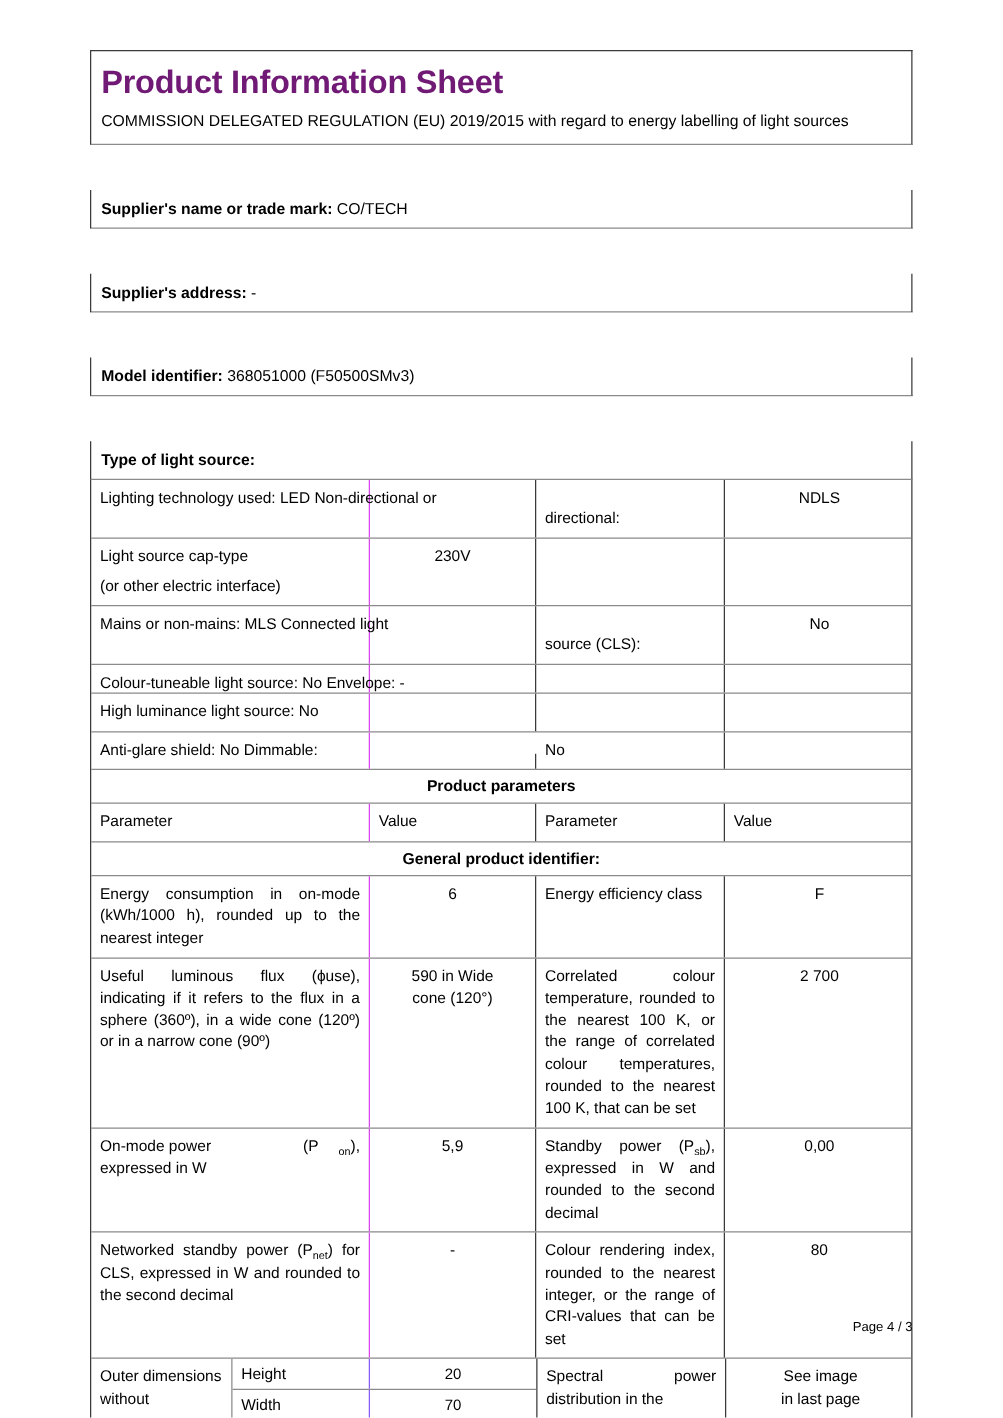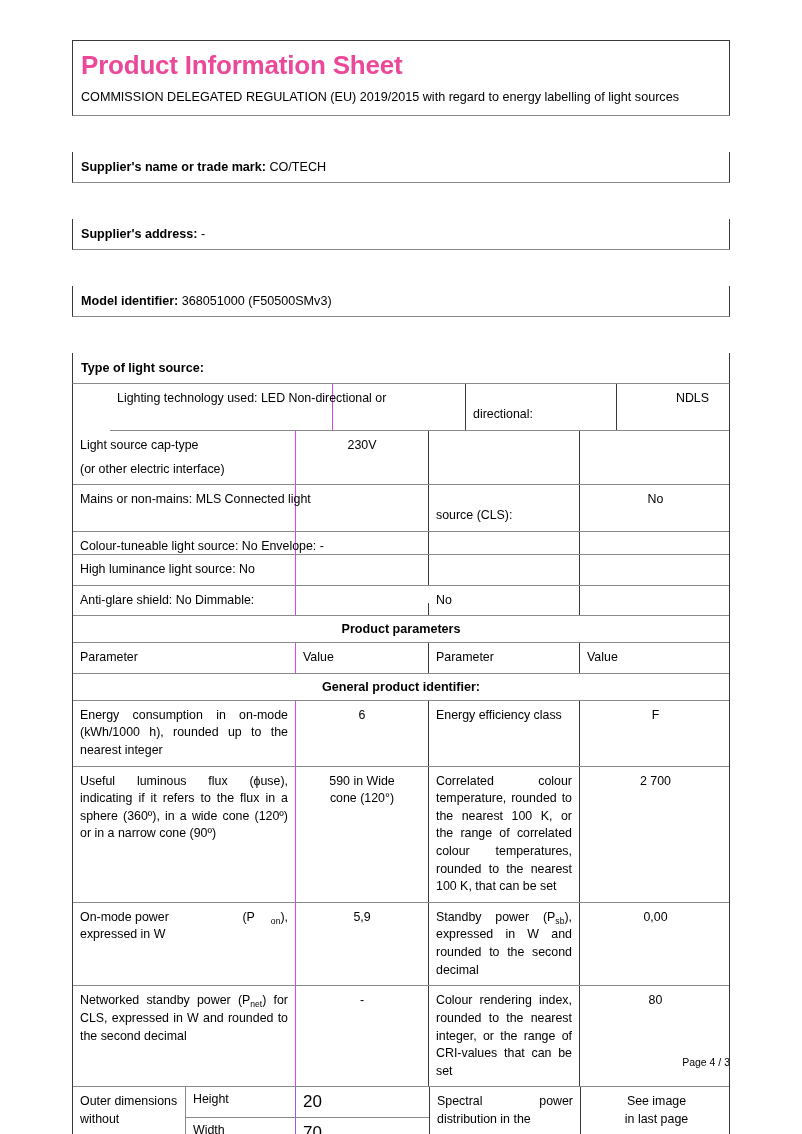--- a/index.html
+++ b/index.html
@@ -27,21 +27,21 @@
     border-top: 1.5px solid #3a3a3a;
     border-left: 1.5px solid #3a3a3a;
     border-right: 1.5px solid #3a3a3a;
     border-bottom: 1px solid #8a8a8a;
     padding: 10px 8px 9px 8px;
     box-sizing: border-box;
   }
   .doc-title {
     font-size: 26px;
     font-weight: bold;
-    color: #ec4899;
+    color: #701a75;
     line-height: 1.12;
     margin: 0 0 9px 0;
     letter-spacing: -0.2px;
   }
   .doc-subtitle {
     font-size: 12.6px;
     line-height: 1.38;
     margin: 0;
   }
 
@@ -125,22 +125,22 @@
   .sub-label {
     width: 110px; flex: 0 0 110px;
     border-right: 1px solid #8b5cf6;
     padding: 5px 7px;
     font-size: 12.4px;
     box-sizing: border-box;
   }
   .sub-value {
     width: 133px; flex: 0 0 133px;
     padding: 5px 7px;
-    font-size: 17px;
-    text-align: left;
+    font-size: 12px;
+    text-align: center;
     box-sizing: border-box;
   }
 
   .dim-leftlabel {
     width: 113px; flex: 0 0 113px;
     padding: 6px 7px;
     font-size: 12.4px;
     line-height: 1.42;
     box-sizing: border-box;
     border-right: 1px solid #8a8a8a;
@@ -180,21 +180,21 @@
     <b>Model identifier:</b>
     <span>368051000 (F50500SMv3)</span>
   </div>
 
   <div class="inforow">
     <b>Type of light source:</b>
   </div>
 
   <div class="gridtable">
 
-    <div class="grow spill" style="min-height:45px;margin-left:37px;">
+    <div class="grow spill" style="min-height:45px;">
       <div class="ovl">Lighting technology used: LED Non-directional  or</div>
       <div class="c1 cell vline"></div>
       <div class="c2 cell vline-dark"></div>
       <div class="c3 cell vline-dark" style="padding-top:22px;">
         <span>directional:</span>
       </div>
       <div class="c4 cell ctr">NDLS</div>
     </div>
 
     <div class="grow" style="min-height:46px;">

